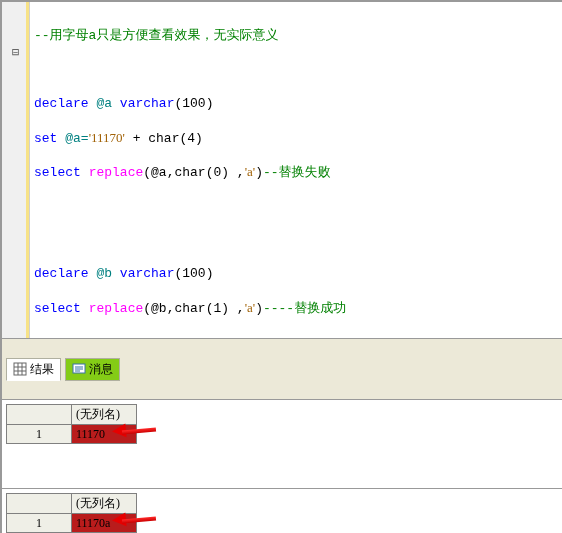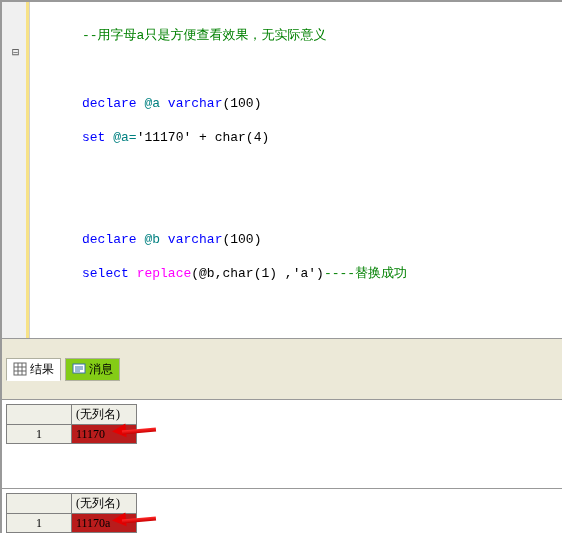--- a/index.html
+++ b/index.html
@@ -38,26 +38,25 @@
   .codearea {
     flex: 1;
     background: #fff;
     padding: 8px 4px 0 4px;
     font-family: "Courier New", Consolas, monospace;
     font-size: 13px;
     line-height: 17px;
     white-space: pre;
     position: relative;
     color: #000;
-    margin-left: 48px;
   }
   .codearea .line { height: 17px; }
   .kw { color: #0000ff; }
   .var { color: #008080; }
-  .str { color: #000000; }
+  .str { color: #a16207; font-family: Liberation Serif, serif; }
   .func { color: #ff00ff; }
   .comment { color: #008000; }
   .yellowbar {
     position: absolute;
     left: 24px;
     top: 0;
     bottom: 0;
     width: 3px;
     background: #f7e287;
   }
@@ -164,20 +163,21 @@
     <div class="gline"></div>
     <div class="gline"></div>
     <div class="gline"></div>
     <div class="gline"></div>
   </div>
   <div class="codearea">
 <div class="line"><span class="comment">--用字母a只是方便查看效果，无实际意义</span></div>
 <div class="line"></div>
 <div class="line"><span class="kw">declare</span> <span class="var">@a</span> <span class="kw">varchar</span><span>(100)</span></div>
 <div class="line"><span class="kw">set</span> <span class="var">@a=</span><span class="str">'11170'</span><span> + char(4)</span></div>
+<div class="line"><span class="kw">select</span> <span class="func">replace</span><span>(@a,char(0) ,</span><span class="str">'a'</span><span>)</span><span class="comment">--替换失败</span></div>
 <div class="line"></div>
 <div class="line"></div>
 <div class="line"><span class="kw">declare</span> <span class="var">@b</span> <span class="kw">varchar</span><span>(100)</span></div>
 <div class="line"><span class="kw">select</span> <span class="func">replace</span><span>(@b,char(1) ,</span><span class="str">'a'</span><span>)</span><span class="comment">----替换成功</span></div>
   </div>
 </div>
 
 <div class="results-tabbar">
   <div class="tab active">
     <svg class="icon16" viewBox="0 0 14 14">

